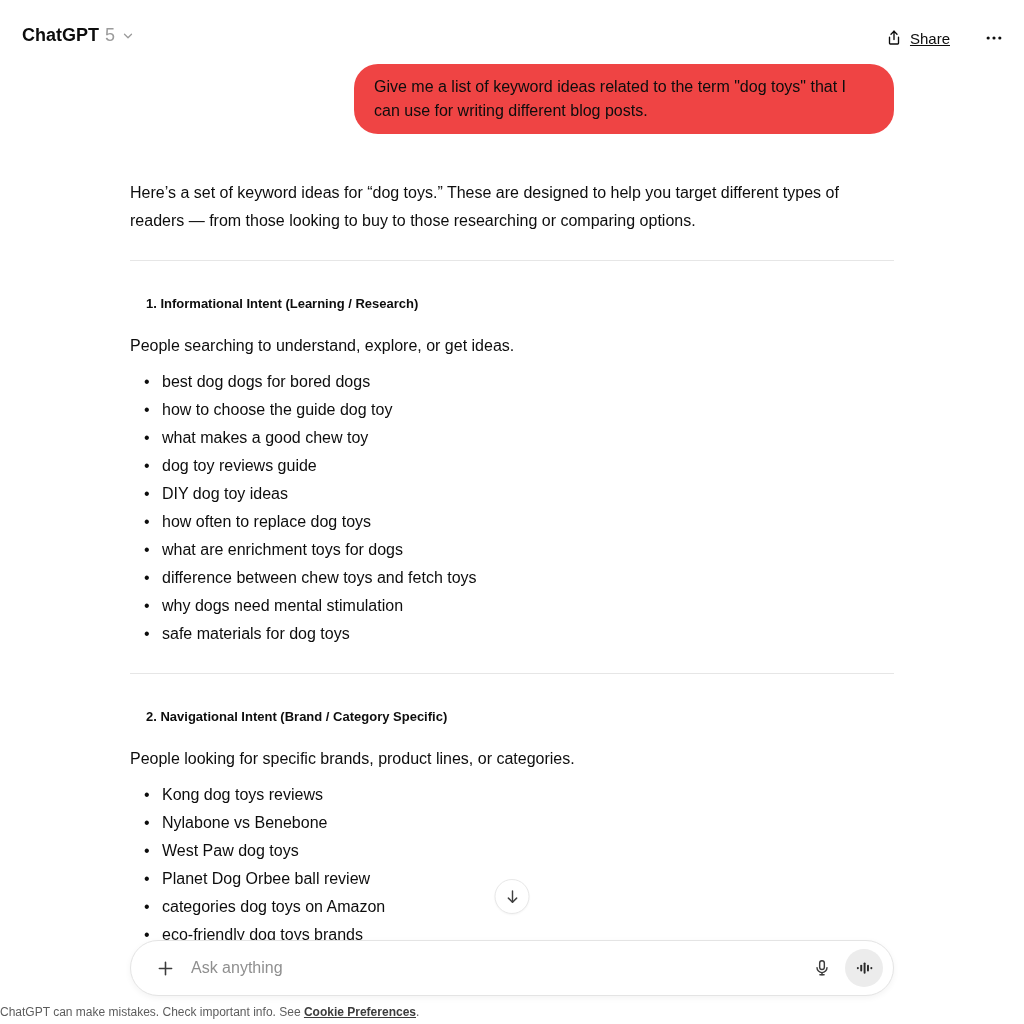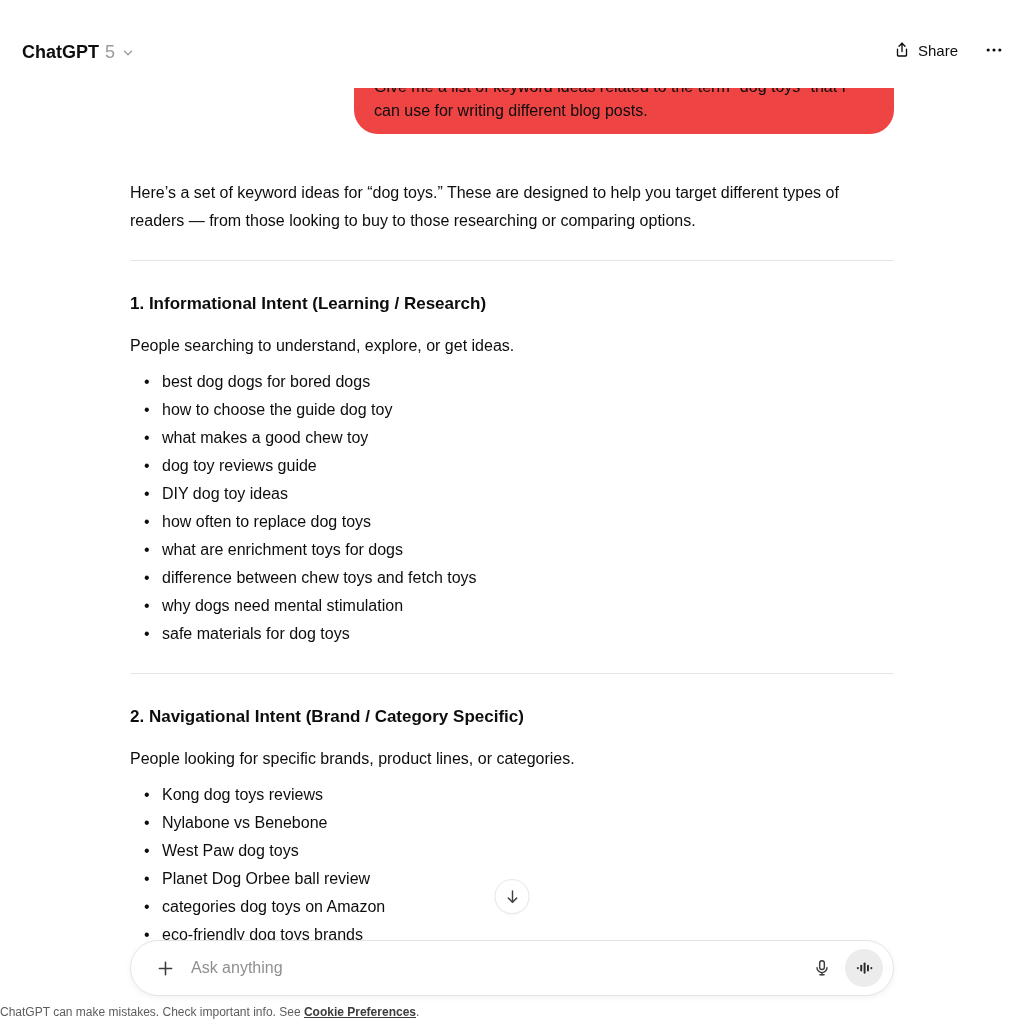--- a/index.html
+++ b/index.html
@@ -10,33 +10,32 @@
     margin:0 auto;
     background:#fff;
     overflow:hidden;
     font-family:"Liberation Sans", sans-serif;
     color:#0d0d0d;
   }
 
   
   .top-bar {
     position:absolute; top:0; left:0; right:0; height:52px;
-    display:flex; align-items:flex-start; justify-content:space-between;
+    display:flex; align-items:flex-end; justify-content:space-between;
     padding:0 16px 0 14px;
     background:#fff;
     z-index:30;
-    margin-top:36px;
   }
   .model-switcher {
     display:flex; align-items:center; gap:6px;
     padding:6px 8px; border-radius:8px; cursor:pointer;
   }
   .model-switcher .app-name { font-size:18px; font-weight:600; color:#0d0d0d; }
   .model-switcher .model-version { font-size:18px; font-weight:400; color:#9b9b9b; }
-  .top-right { display:flex; align-items:center; gap:22px; }
+  .top-right { display:flex; align-items:center; gap:30px;text-decoration:underline; }
   .share-button {
     display:flex; align-items:center; gap:7px;
     font-size:15px; font-weight:500; color:#0d0d0d;
     background:none; border:none; cursor:pointer;
     font-family:inherit;
   }
   .more-button { background:none; border:none; cursor:pointer; display:flex; align-items:center; padding:4px; }
 
   
   .chat-area { position:absolute; top:52px; left:0; right:0; bottom:0; overflow:hidden; }
@@ -51,22 +50,22 @@
     font-size:16px; line-height:24px; color:#0d0d0d;
   }
 
   .assistant { font-size:16px; line-height:28px; }
   .assistant .intro { margin-top:45px; }
   .assistant hr {
     border:none; border-top:1px solid #e6e6e6;
     margin:25px 0 31px 0;
   }
   .assistant h3 {
-    font-size:17px; font-weight:700; line-height:24px; color:#0d0d0d;
-    margin:0 0 16px 0;
+    font-size:13px; font-weight:700; line-height:24px; color:#0d0d0d;
+    margin:0 0 16px 16px;
   }
   .assistant .section-desc { margin:0 0 8px 0; }
   .assistant ul { list-style:none; margin:0; padding:0; }
   .assistant li {
     position:relative;
     padding-left:32px;
     line-height:28px;
   }
   .assistant li::before {
     content:"•";

